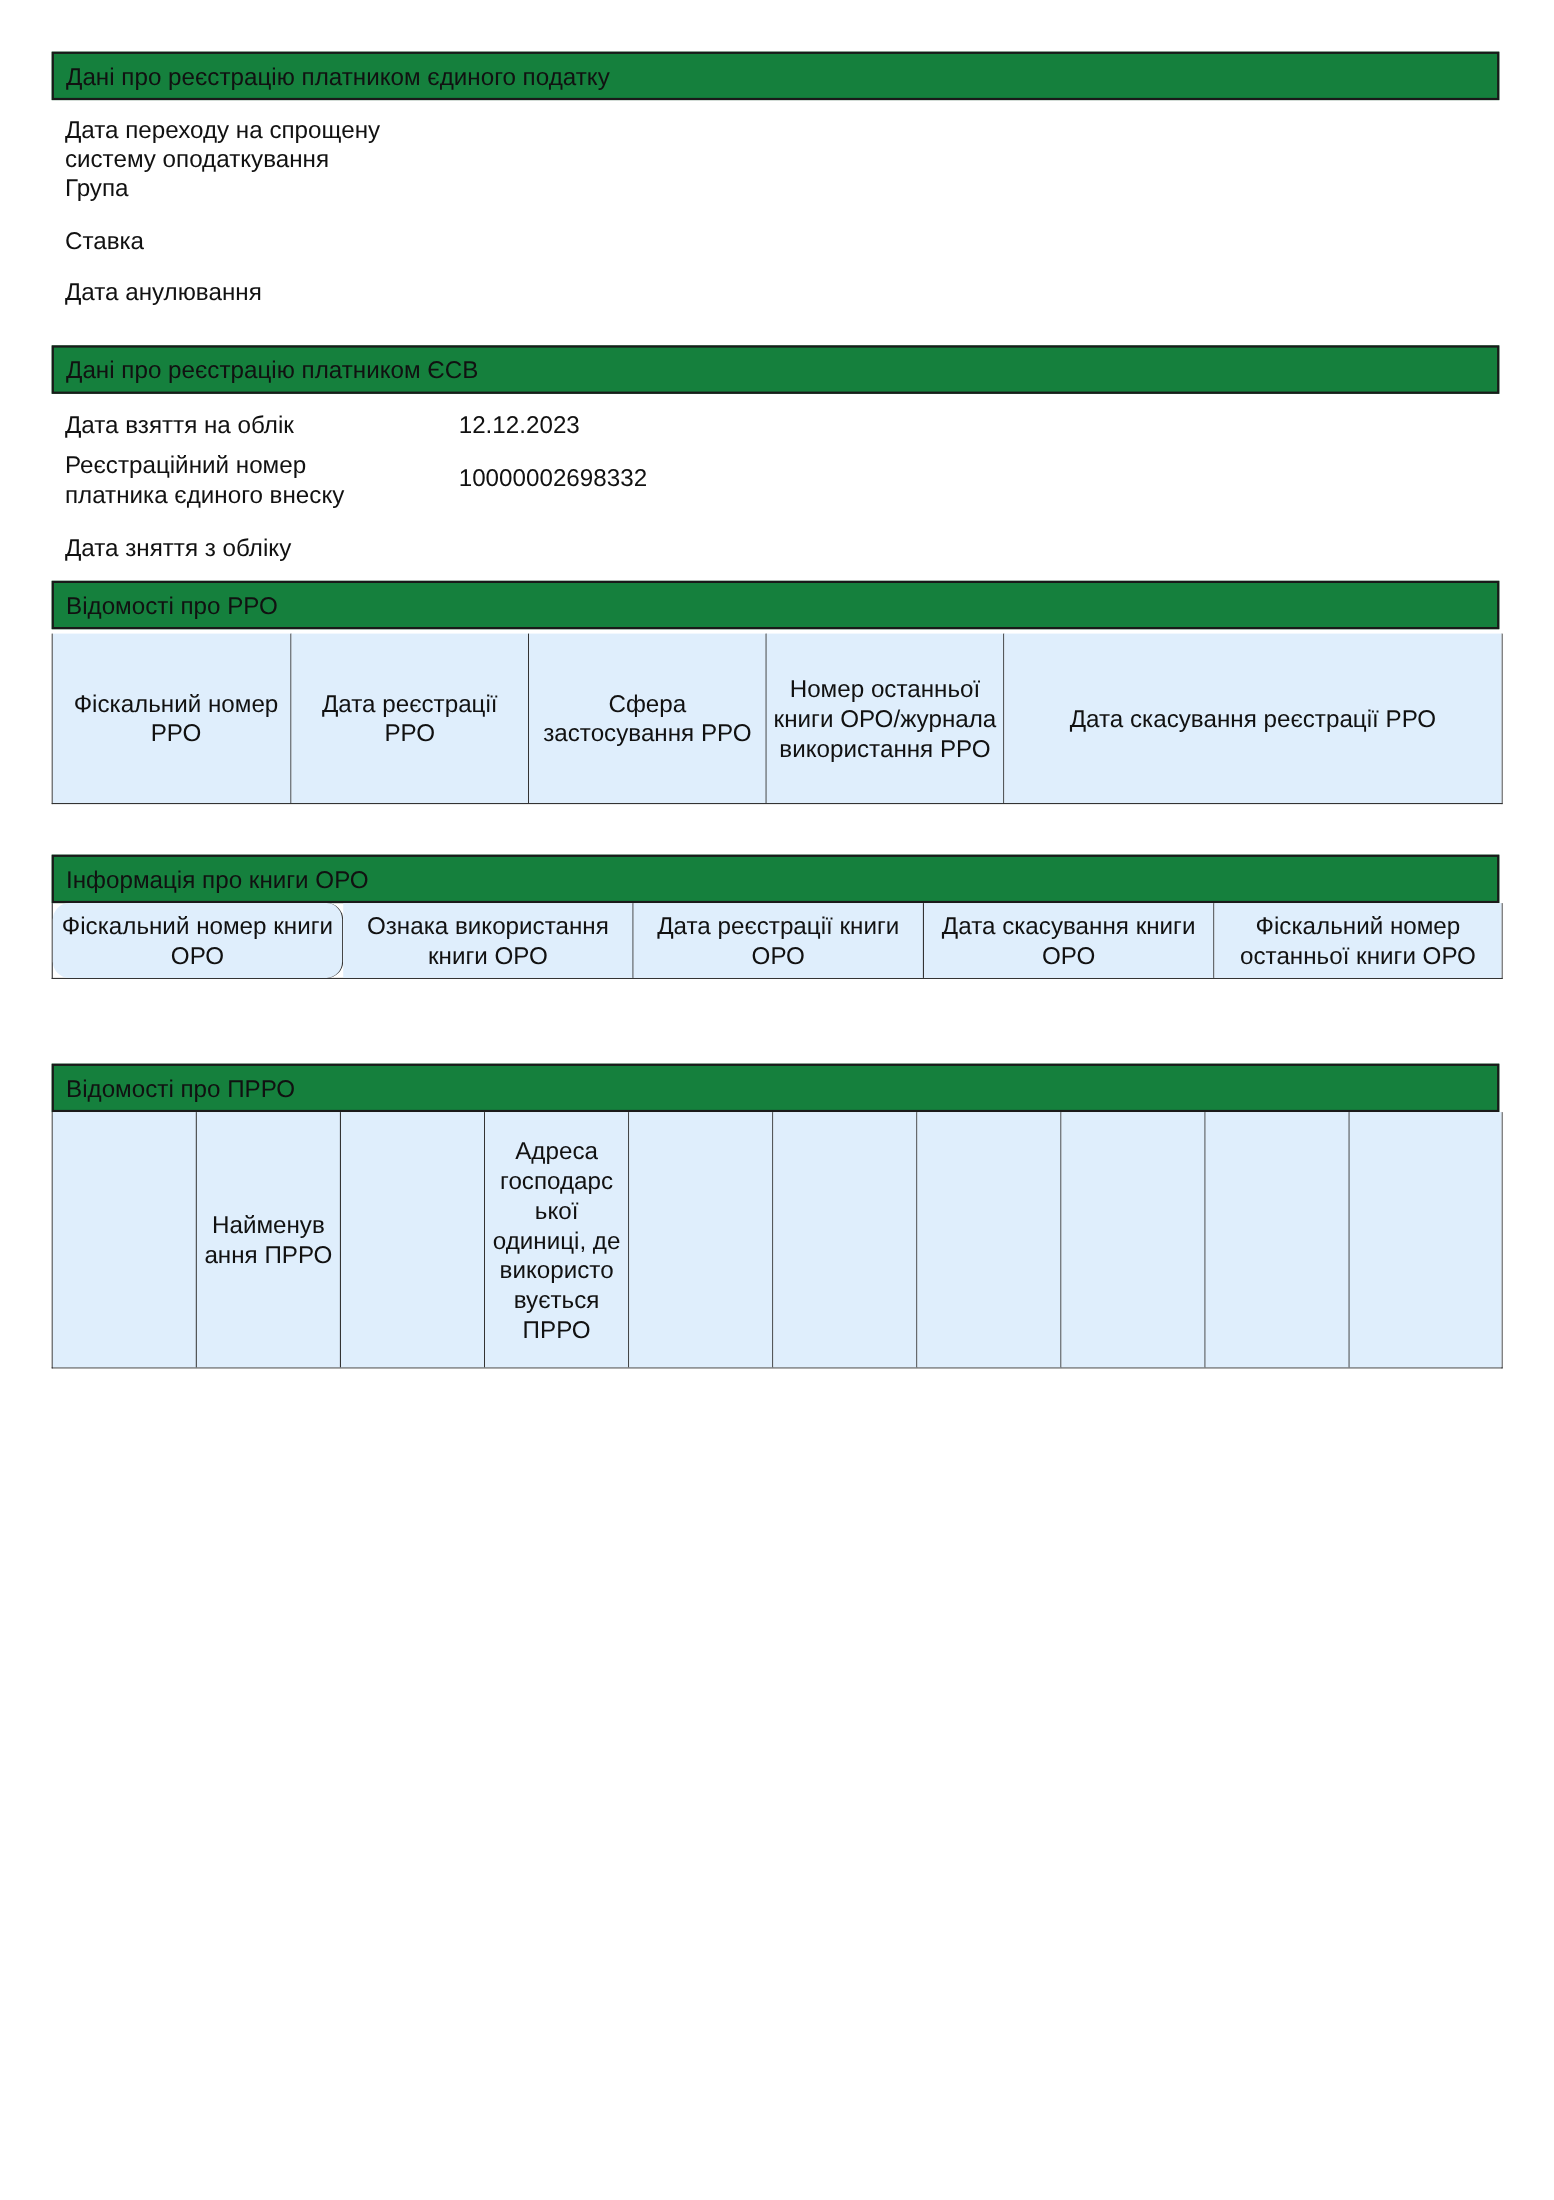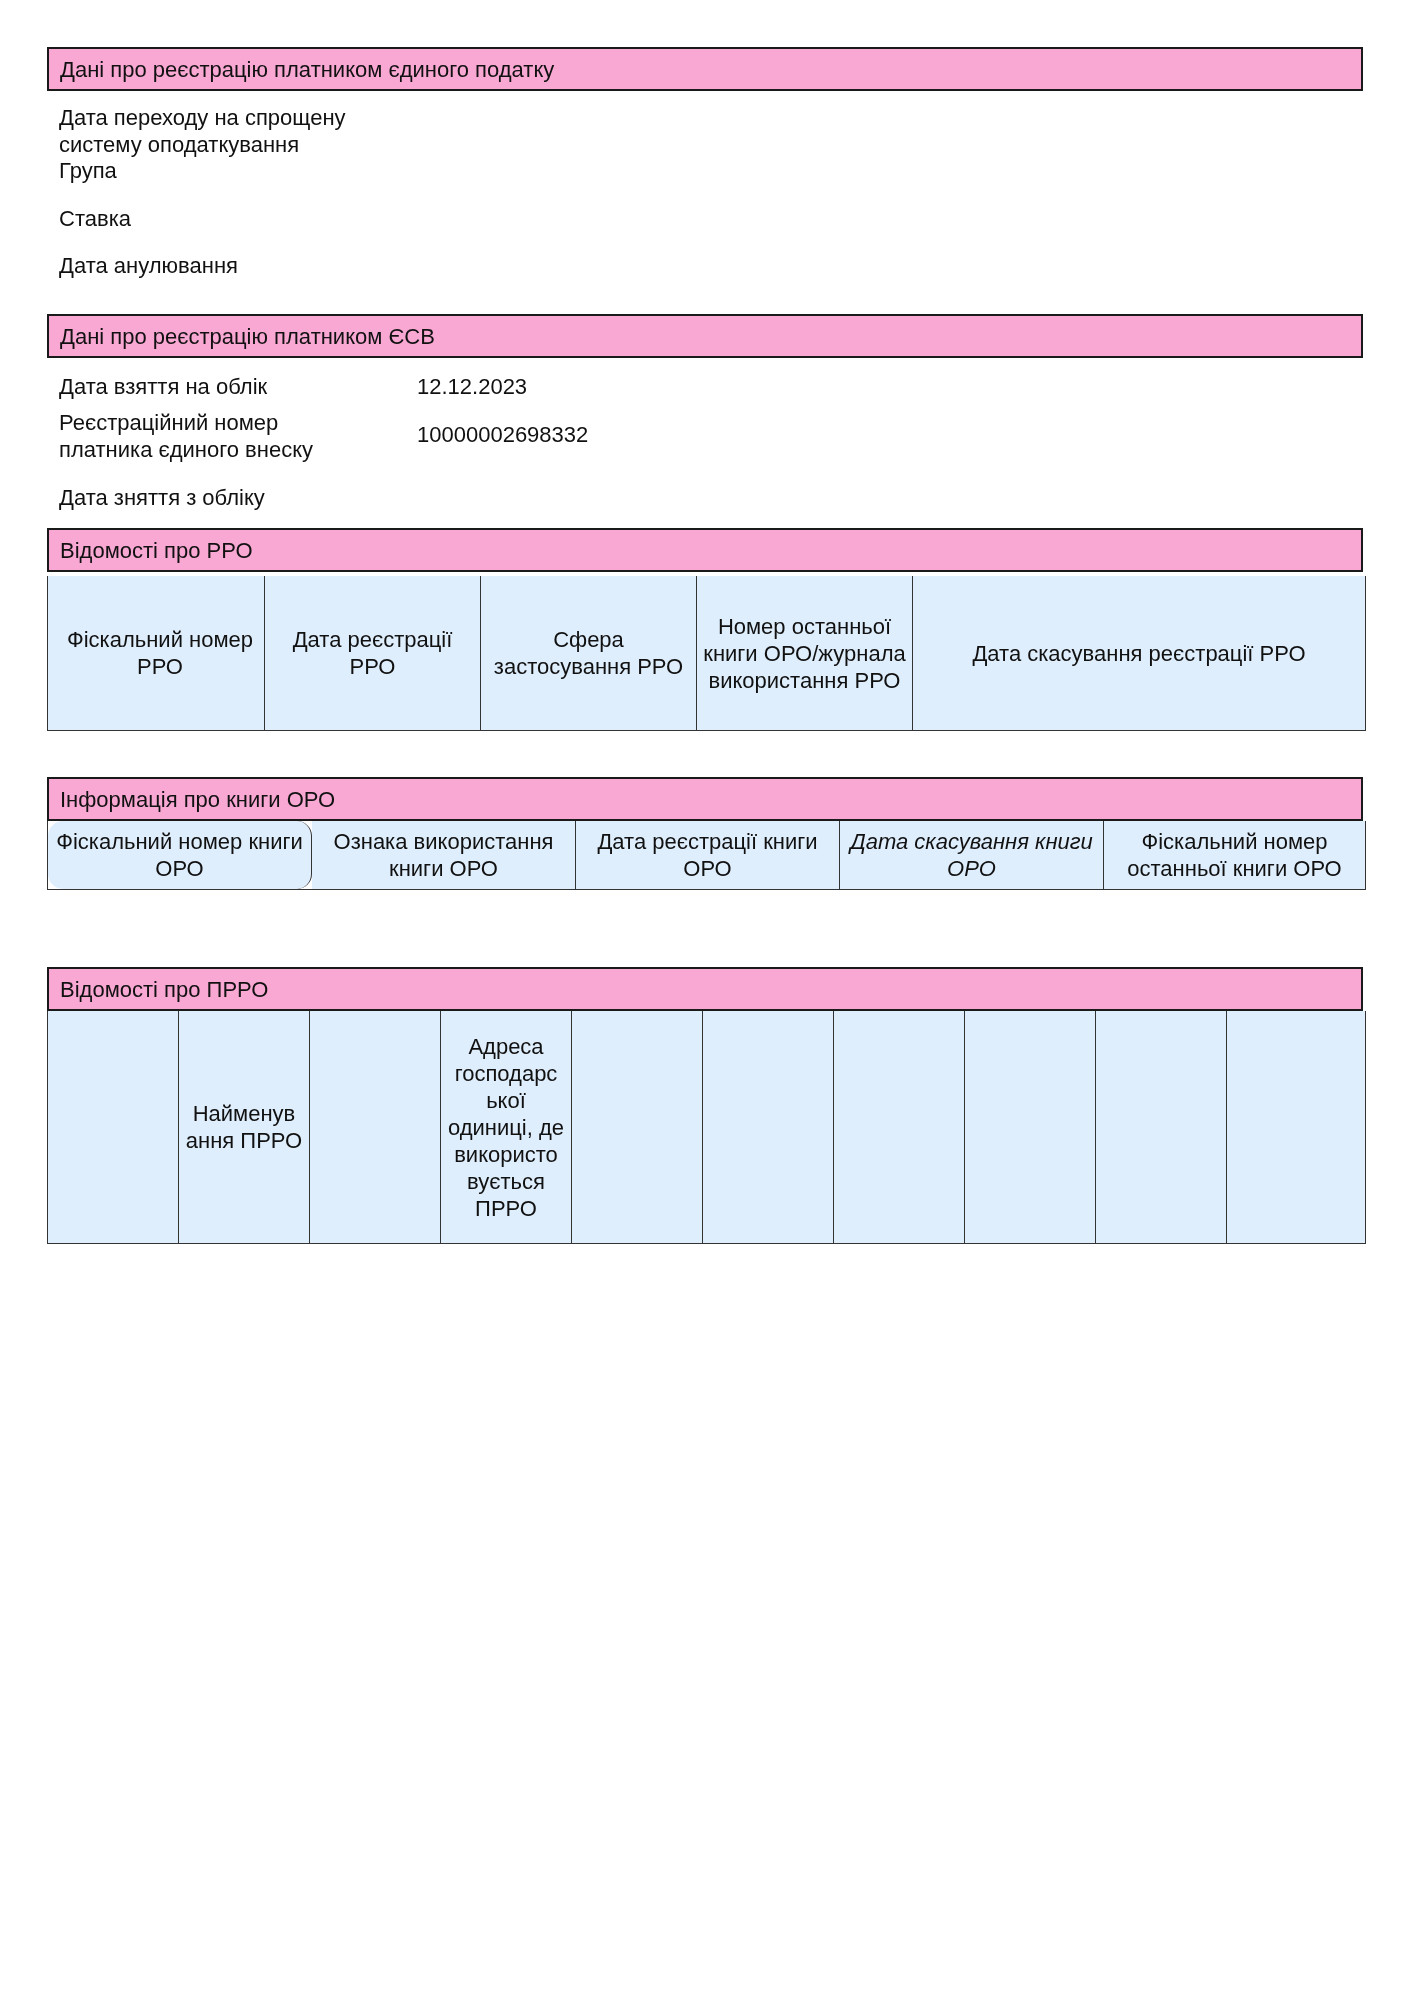--- a/index.html
+++ b/index.html
@@ -19,21 +19,21 @@
     .section-header {
       position: absolute;
       left: 47px;
       width: 1316px;
       height: 44px;
       border: 2px solid #1a1a1a;
       box-sizing: border-box;
       padding-left: 11px;
       display: flex;
       align-items: center;
-      background: #f9a8d4;
+      background: #15803d;
       white-space: nowrap;
     }
     .kv-label {
       position: absolute;
       left: 59px;
       white-space: nowrap;
     }
     .kv-value {
       position: absolute;
       left: 417px;
@@ -104,21 +104,21 @@
   <div class="cell" style="flex:1;">Дата скасування реєстрації РРО</div>
 </div>
 
 <div class="section-header" style="top:777px;">
   <span>Інформація про книги ОРО</span>
 </div>
 <div class="grid" style="top:821px; height:69px;">
   <div class="cell" style="width:264px;border-radius:15px;">Фіскальний номер книги ОРО</div>
   <div class="cell" style="width:264px;">Ознака використання книги ОРО</div>
   <div class="cell" style="width:264px;">Дата реєстрації книги ОРО</div>
-  <div class="cell" style="width:264px;font-style:italic;">Дата скасування книги ОРО</div>
+  <div class="cell" style="width:264px;">Дата скасування книги ОРО</div>
   <div class="cell" style="flex:1;">Фіскальний номер останньої книги ОРО</div>
 </div>
 
 <div class="section-header" style="top:967px;">
   <span>Відомості про ПРРО</span>
 </div>
 <div class="grid" style="top:1011px; height:233px;">
   <div class="cell" style="width:131px;"></div>
   <div class="cell" style="width:131px;">Найменув ання ПРРО</div>
   <div class="cell" style="width:131px;"></div>

